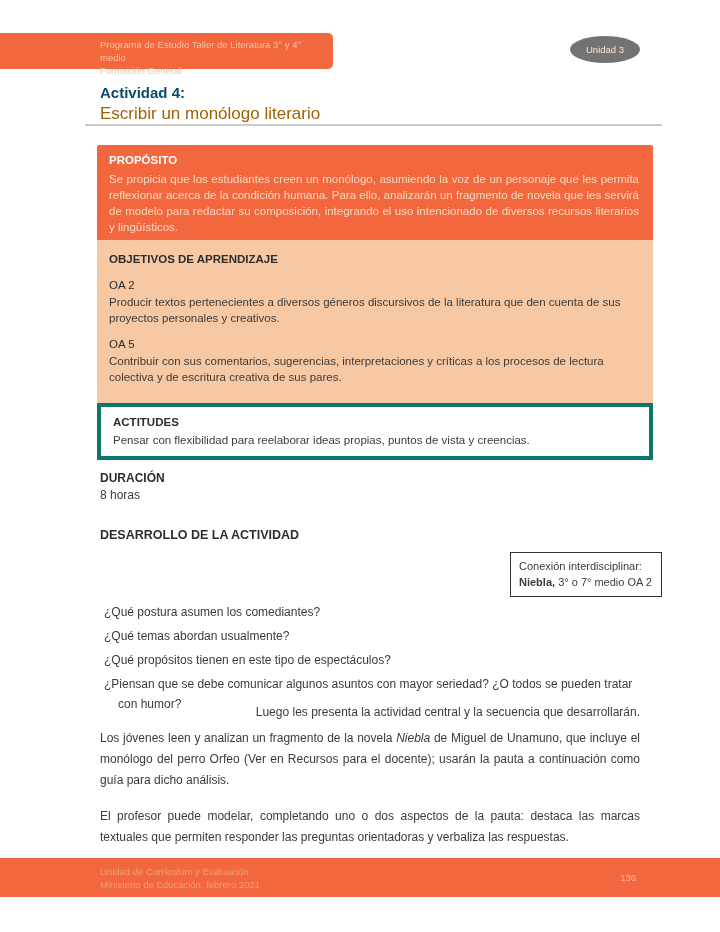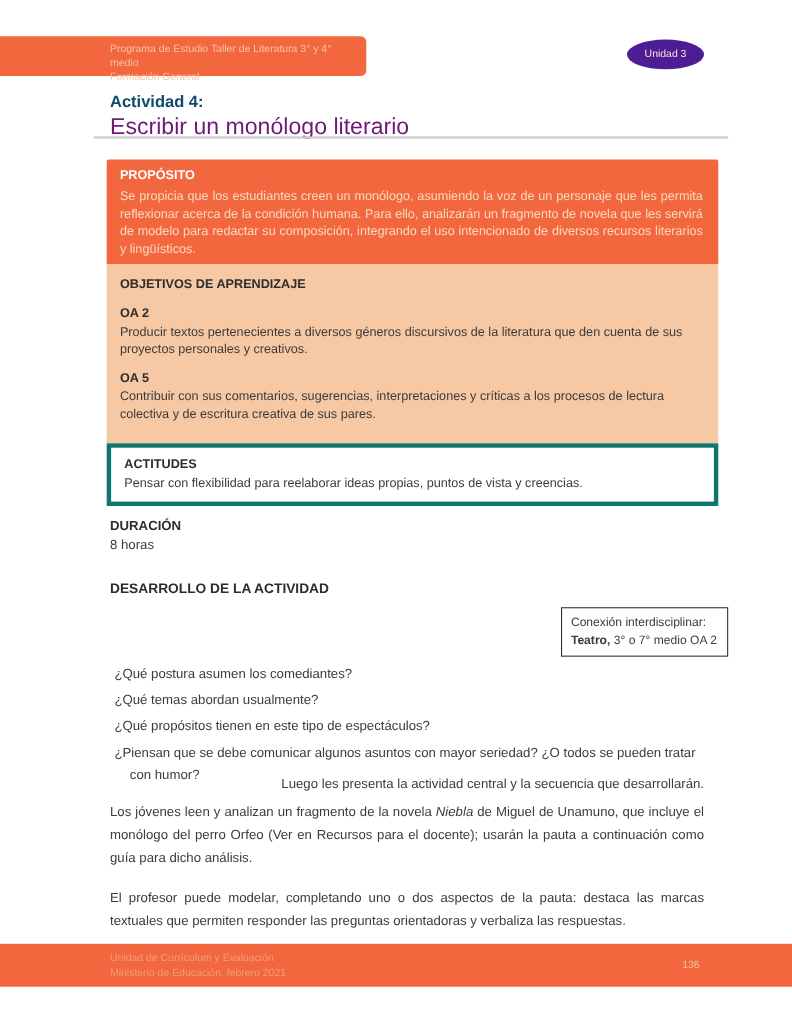--- a/index.html
+++ b/index.html
@@ -7,44 +7,44 @@
     position:relative;width:720px;height:932px;background:#ffffff;
     font-family:"Liberation Sans","DejaVu Sans",sans-serif;color:#3b3b3b;overflow:hidden;
   }
   
   .header-bar{
     position:absolute;top:33px;left:0;width:333px;height:36px;background:#f2673e;
     border-radius:0 5px 5px 0;box-sizing:border-box;padding:5px 8px 0 100px;
     font-size:9.5px;line-height:13px;color:#f9c3a4;
   }
   .unit-badge{
-    position:absolute;top:36px;left:570px;width:70px;height:27px;background:#4c1d95;
+    position:absolute;top:36px;left:570px;width:70px;height:27px;background:#737373;
     border-radius:50%;display:flex;align-items:center;justify-content:center;
     font-size:9.5px;color:#fde4d5;
   }
   
   .title-block{position:absolute;left:100px;top:84px;}
   .title-block .t1{margin:0;font-size:15px;font-weight:bold;color:#0c4a6e;}
-  .title-block .t2{margin:3px 0 0;font-size:21px;font-weight:normal;color:#701a75;}
+  .title-block .t2{margin:3px 0 0;font-size:17px;font-weight:normal;color:#a16207;}
   .title-rule{position:absolute;top:124px;left:85px;width:577px;height:0;border-top:2px solid #cbcbcb;}
   
   .card{position:absolute;left:97px;top:145px;width:556px;}
   .card section{box-sizing:border-box;width:100%;}
   .proposito{
     background:#f2673e;height:95px;padding:7px 14px 0 12px;border-radius:2px 2px 0 0;
     color:#fad8c0;font-size:11.5px;line-height:16px;
   }
   .proposito h3{margin:0 0 3px;font-size:11.5px;color:#ffffff;}
   .proposito p{margin:0;text-align:justify;}
   .objetivos{
     background:#f6c8a4;height:163px;padding:11px 14px 0 12px;
     font-size:11.5px;line-height:16px;color:#3b3b3b;
   }
   .objetivos h3{margin:0;font-size:11.5px;color:#2d2d2d;}
-  .oa-code{margin:10px 0 1px;font-weight:bold;color:#2d2d2d;}
+  .oa-code{margin:10px 0 1px;font-weight:normal;color:#2d2d2d;}
   .oa-text{margin:0;}
   .actitudes{
     background:#ffffff;height:57px;border:4px solid #0f766e;padding:7px 14px 0 12px;
     font-size:11.5px;line-height:16px;
   }
   .actitudes h3{margin:0 0 2px;font-size:11.5px;color:#2d2d2d;}
   .actitudes p{margin:0;}
   
   .duracion{position:absolute;left:100px;top:470px;font-size:12px;line-height:17px;}
   .duracion .h{font-weight:bold;color:#2d2d2d;}
@@ -110,21 +110,21 @@
   <div class="duracion">
     <div class="h">DURACIÓN</div>
     <div>8 horas</div>
   </div>
 
   <h3 class="desarrollo-h">DESARROLLO DE LA ACTIVIDAD</h3>
 
   <div class="intro-row">
     <div class="conexion-box">
       <div>Conexión interdisciplinar:</div>
-      <div><span class="b">Teatro,</span><span> 3° o 7° medio OA 2</span></div>
+      <div><span class="b">Niebla,</span><span> 3° o 7° medio OA 2</span></div>
     </div>
   </div>
 
   <div class="questions">
     <p class="q">¿Qué postura asumen los comediantes?</p>
     <p class="q">¿Qué temas abordan usualmente?</p>
     <p class="q">¿Qué propósitos tienen en este tipo de espectáculos?</p>
     <p class="q">¿Piensan que se debe comunicar algunos asuntos con mayor seriedad? ¿O todos se pueden tratar con humor?</p>
   </div>
 

